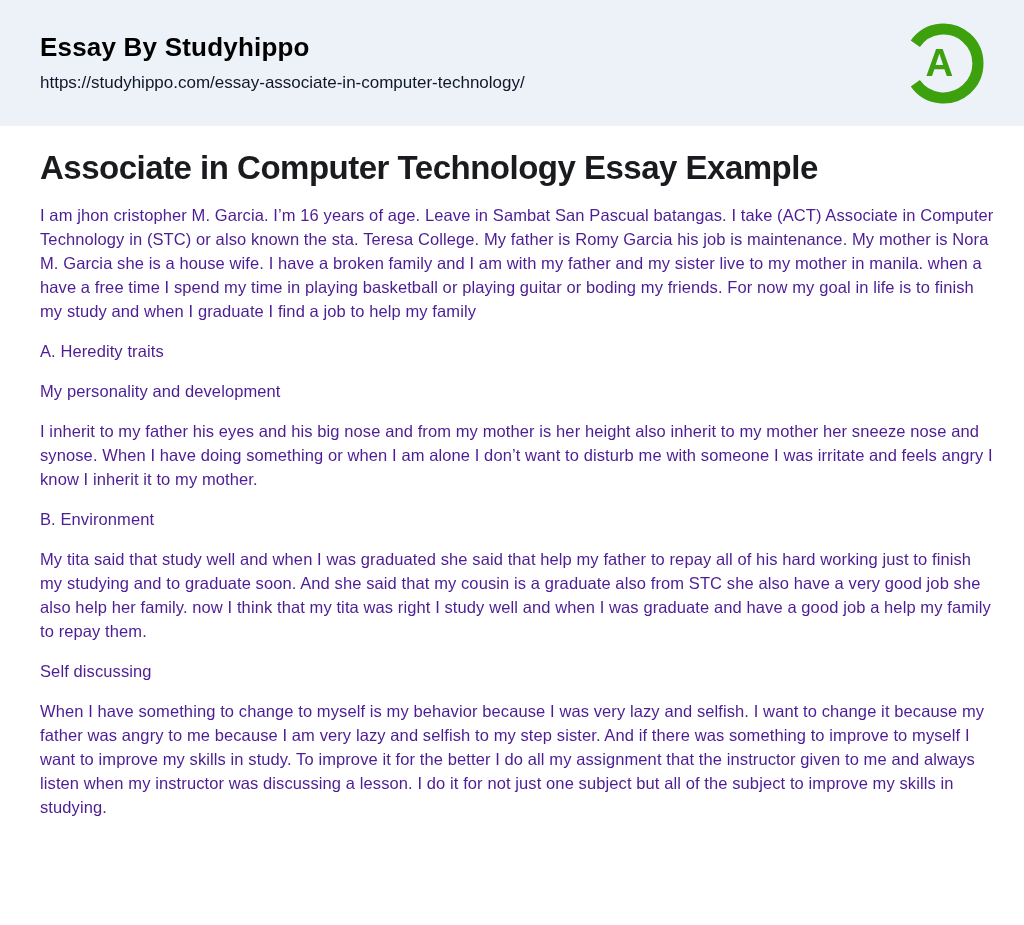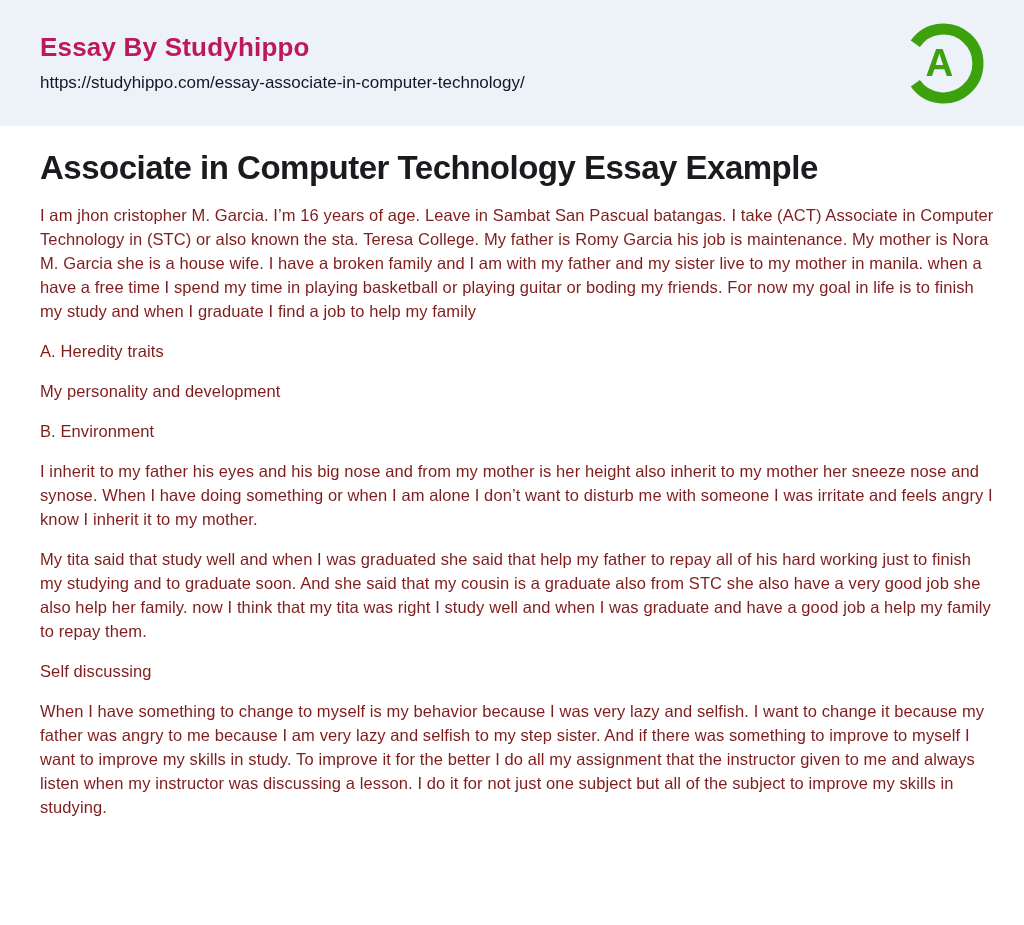--- a/index.html
+++ b/index.html
@@ -22,21 +22,21 @@
     display: flex;
     align-items: center;
     justify-content: space-between;
     padding: 0 40px;
   }
   .header-text {
     display: flex;
     flex-direction: column;
   }
   .site-title {
-    color: #be185d;
+    color: #000000;
     font-size: 26px;
     font-weight: 700;
     letter-spacing: 0.2px;
     text-decoration: none;
     line-height: 1.1;
     cursor: pointer;
   }
   .site-url {
     margin-top: 12px;
     color: #0f172a;
@@ -63,21 +63,21 @@
     font-size: 33px;
     line-height: 38px;
     font-weight: 800;
     letter-spacing: -0.5px;
     color: #1a1b1e;
   }
   .article-body p {
     margin: 16px 0;
     font-size: 16.5px;
     line-height: 24px;
-    color: #7f1d1d;
+    color: #4c1d95;
     letter-spacing: 0.1px;
   }
 </style>
 </head>
 <body>
 
 <div class="page">
 
   <header class="site-header">
     <div class="header-text">
@@ -91,21 +91,21 @@
       </svg>
     </div>
   </header>
 
   <main class="content">
     <h1 class="essay-title">Associate in Computer Technology Essay Example</h1>
     <div class="article-body" id="article-body">
         <p>I am jhon cristopher M. Garcia. I’m 16 years of age. Leave in Sambat San Pascual batangas. I take (ACT) Associate in Computer Technology in (STC) or also known the sta. Teresa College. My father is Romy Garcia his job is maintenance. My mother is Nora M. Garcia she is a house wife. I have a broken family and I am with my father and my sister live to my mother in manila. when a have a free time I spend my time in playing basketball or playing guitar or boding my friends. For now my goal in life is to finish my study and when I graduate I find a job to help my family</p>
         <p>A. Heredity traits</p>
         <p>My personality and development</p>
+        <p>I inherit to my father his eyes and his big nose and from my mother is her height also inherit to my mother her sneeze nose and synose. When I have doing something or when I am alone I don’t want to disturb me with someone I was irritate and feels angry I know I inherit it to my mother.</p>
         <p>B. Environment</p>
-        <p>I inherit to my father his eyes and his big nose and from my mother is her height also inherit to my mother her sneeze nose and synose. When I have doing something or when I am alone I don’t want to disturb me with someone I was irritate and feels angry I know I inherit it to my mother.</p>
         <p>My tita said that study well and when I was graduated she said that help my father to repay all of his hard working just to finish my studying and to graduate soon. And she said that my cousin is a graduate also from STC she also have a very good job she also help her family. now I think that my tita was right I study well and when I was graduate and have a good job a help my family to repay them.</p>
         <p>Self discussing</p>
         <p>When I have something to change to myself is my behavior because I was very lazy and selfish. I want to change it because my father was angry to me because I am very lazy and selfish to my step sister. And if there was something to improve to myself I want to improve my skills in study. To improve it for the better I do all my assignment that the instructor given to me and always listen when my instructor was discussing a lesson. I do it for not just one subject but all of the subject to improve my skills in studying.</p>
       </div>
   </main>
 
 </div>
 
 </body></html>

